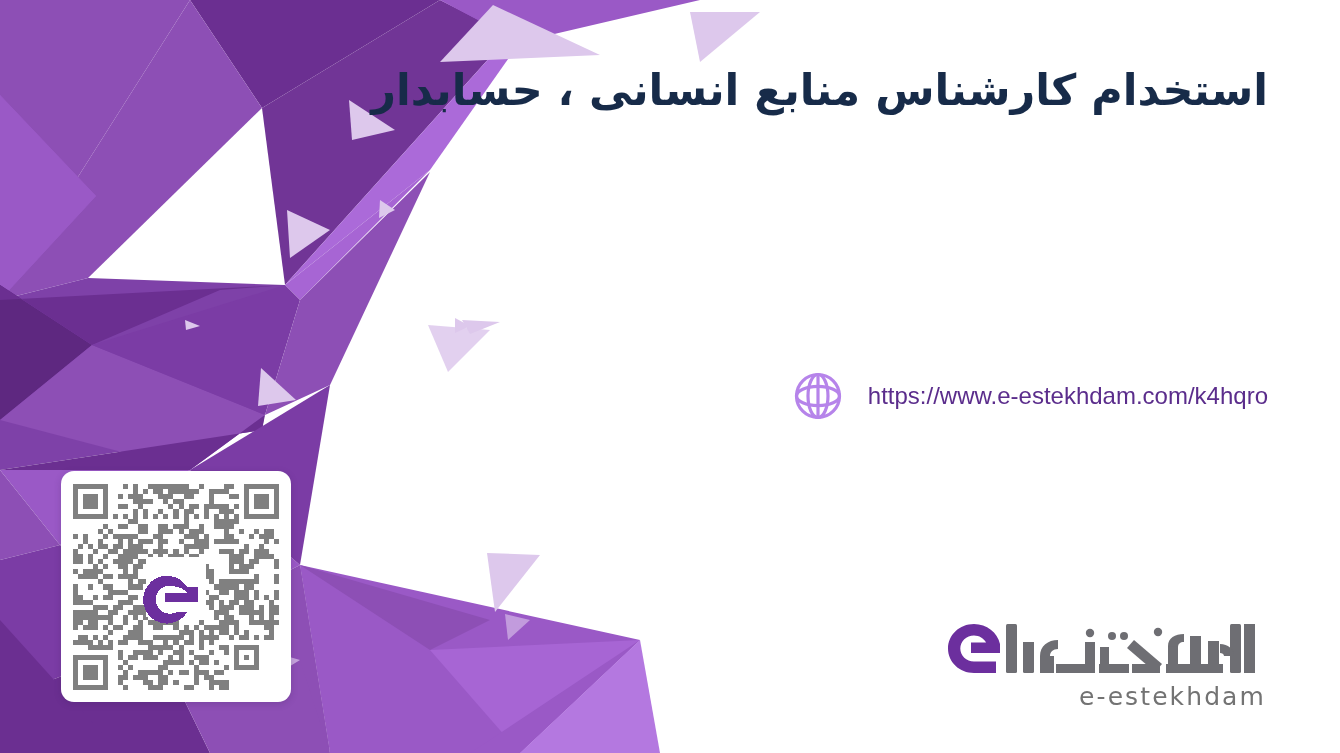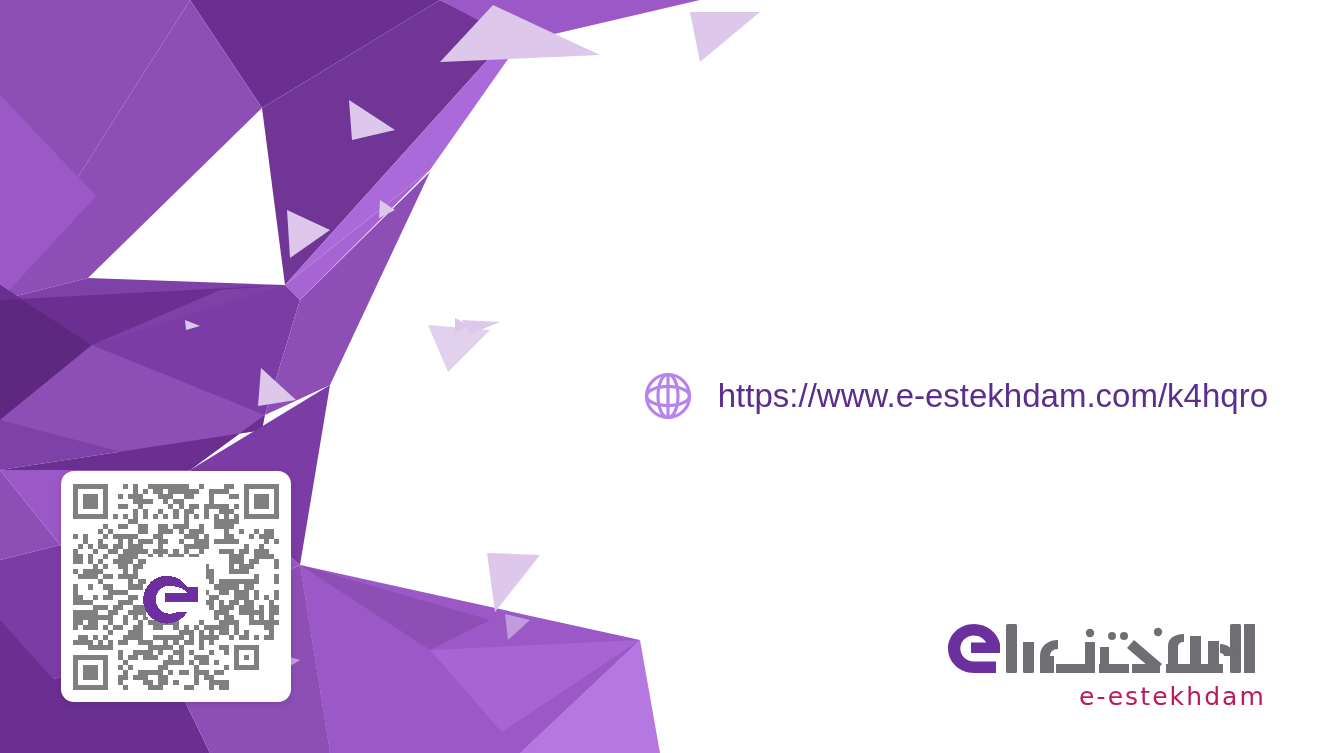--- a/index.html
+++ b/index.html
@@ -76,21 +76,21 @@
   .row-text-location {
     direction: rtl;
     font-size: 30px;
     font-weight: bold;
     color: #5f3189;
     white-space: nowrap;
   }
 
   .row-text-url {
     direction: ltr;
-    font-size: 33px;
+    font-size: 24px;
     font-weight: normal;
     color: #5b2d8c;
     white-space: nowrap;
     font-family: "Liberation Sans", "DejaVu Sans", sans-serif;
   }
 
   
   #qr-card {
     position: absolute;
     left: 61px;
@@ -124,21 +124,21 @@
   #logo-mark { position: absolute; left: 0; top: 0; width: 322px; height: 62px; }
   #logo-sub {
     position: absolute;
     left: 0;
     top: 66px;
     width: 322px;
     text-align: right;
     direction: ltr;
     font-size: 25px;
     letter-spacing: 2.1px;
-    color: #be185d;
+    color: #737373;
     font-family: "DejaVu Sans", sans-serif;
   }
 </style>
 </head>
 <body>
 
 <div id="card">
 
   <svg id="bg-poly" viewBox="0 0 1340 753" preserveAspectRatio="none" aria-hidden="true">
 
@@ -193,20 +193,21 @@
       <polygon points="455,318 470,326 455,333"></polygon>
       <polygon points="185,320 200,326 186,330"></polygon>
       <polygon points="462,320 500,322 470,334"></polygon>
       <polygon points="505,614 530,620 508,640" opacity="0.6"></polygon>
     </g>
   </svg>
 
   <div id="content">
 
     <div class="headline">
+      <div>استخدام کارشناس منابع انسانی ، حسابدار</div>
     </div>
 
 
     <div class="info-row" id="row-url">
       <span class="row-icon">
         <svg width="54" height="54" viewBox="0 0 54 54" aria-hidden="true">
           <g fill="none" stroke="#b684ea" stroke-width="3.2">
             <circle cx="27" cy="27" r="21.5"></circle>
             <ellipse cx="27" cy="27" rx="10" ry="21.5"></ellipse>
             <ellipse cx="27" cy="27" rx="21.5" ry="9.6"></ellipse>

